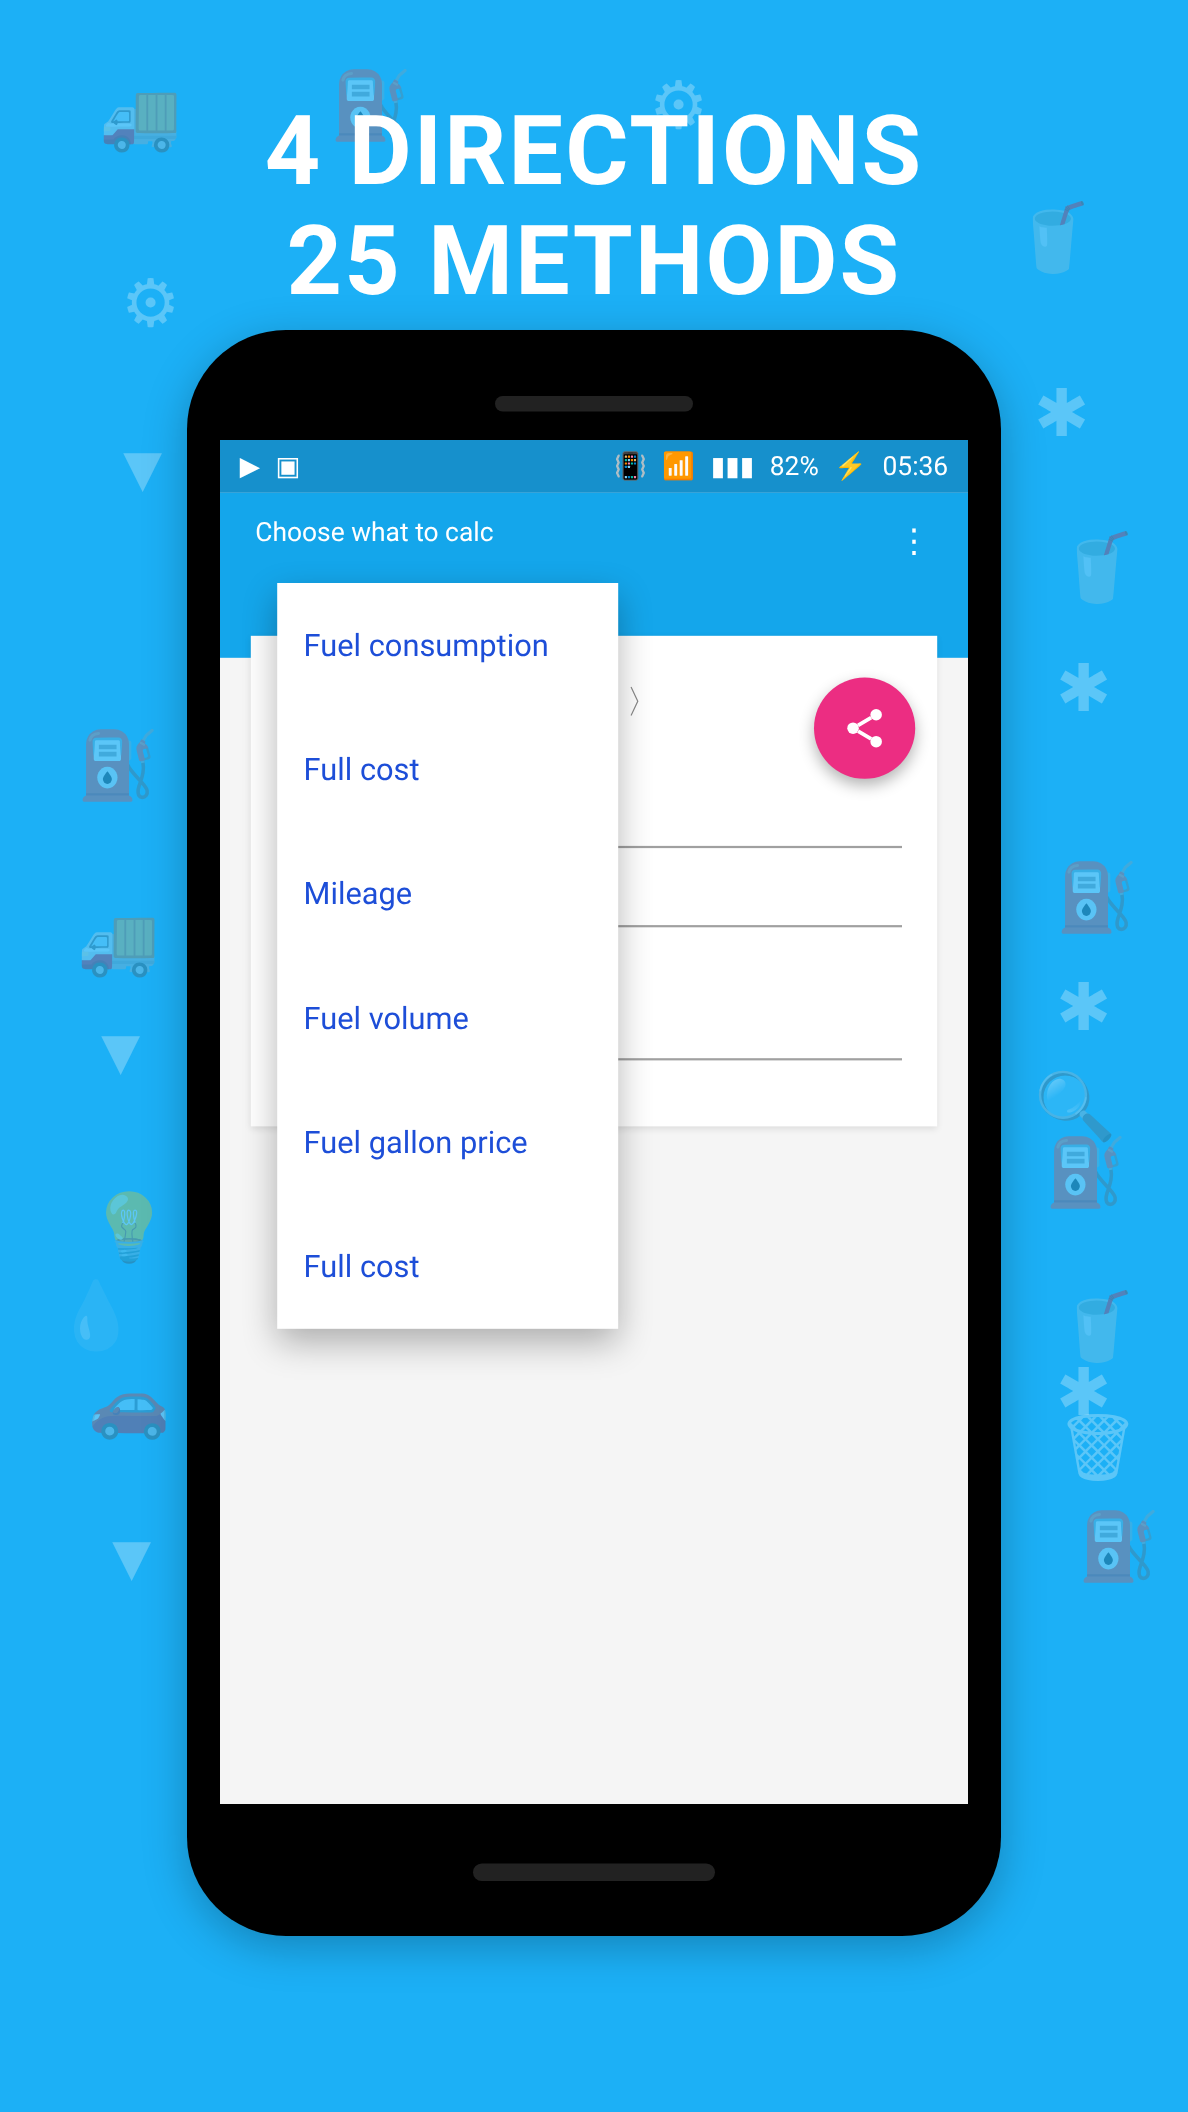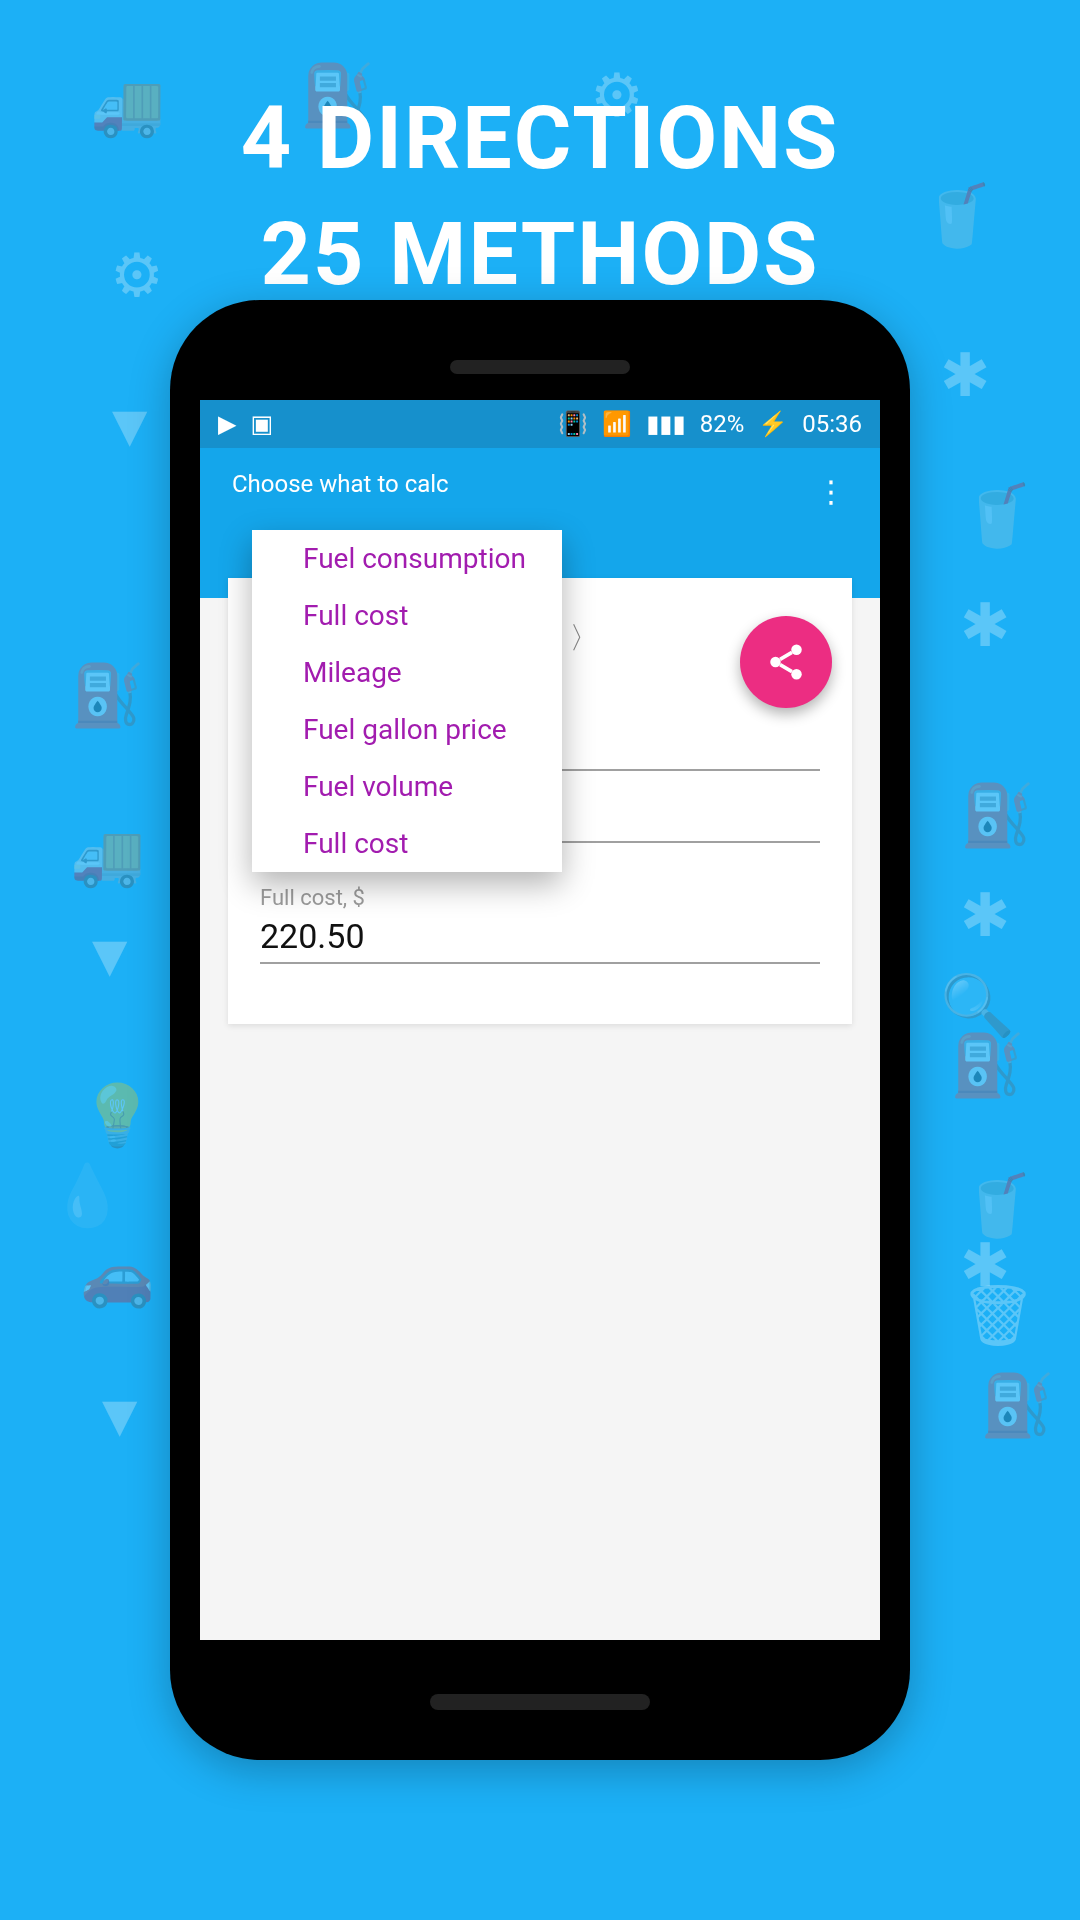--- a/index.html
+++ b/index.html
@@ -20,21 +20,21 @@
   position: absolute;
   left: 0; right: 0;
   text-align: center;
   color: #fff;
   font-weight: 700;
   font-size: 88px;
   letter-spacing: 2px;
   line-height: 1.1;
 }
 .headline1 { top: 90px; }
-.headline2 { top: 206px; }
+.headline2 { top: 190px; }
 
 
 .phone {
   position: absolute;
   left: 170px;
   top: 300px;
   width: 740px;
   height: 1460px;
   background: #000;
   border-radius: 90px;
@@ -150,24 +150,23 @@
 .dropdown {
   position: absolute;
   left: 52px;
   top: 130px;
   width: 310px;
   background: #fff;
   box-shadow: 0 12px 30px rgba(0,0,0,0.3);
   z-index: 20;
 }
 .dropdown-item {
-  padding: 12px 24px;
+  padding: 40px 24px;
   font-size: 28px;
-  color: #a21caf;
-  margin-left: 27px;
+  color: #1d4ed8;
 }
 .share-svg { width: 42px; height: 42px; }
 </style>
 </head>
 <body>
 
 <div class="bg-icon" style="left:90px; top:70px;">🚚</div>
 <div class="bg-icon" style="left:300px; top:60px;">⛽</div>
 <div class="bg-icon" style="left:590px; top:60px;">⚙</div>
 <div class="bg-icon" style="left:920px; top:180px;">🥤</div>
@@ -241,19 +240,19 @@
       <div class="field">
         <div class="field-label">Full cost, $</div>
         <div class="field-value">220.50</div>
       </div>
     </div>
 
     <div class="dropdown">
       <div class="dropdown-item">Fuel consumption</div>
       <div class="dropdown-item">Full cost</div>
       <div class="dropdown-item">Mileage</div>
+      <div class="dropdown-item">Fuel volume</div>
       <div class="dropdown-item">Fuel gallon price</div>
-      <div class="dropdown-item">Fuel volume</div>
       <div class="dropdown-item">Full cost</div>
     </div>
 
   </div>
 </div>
 
 </body></html>

